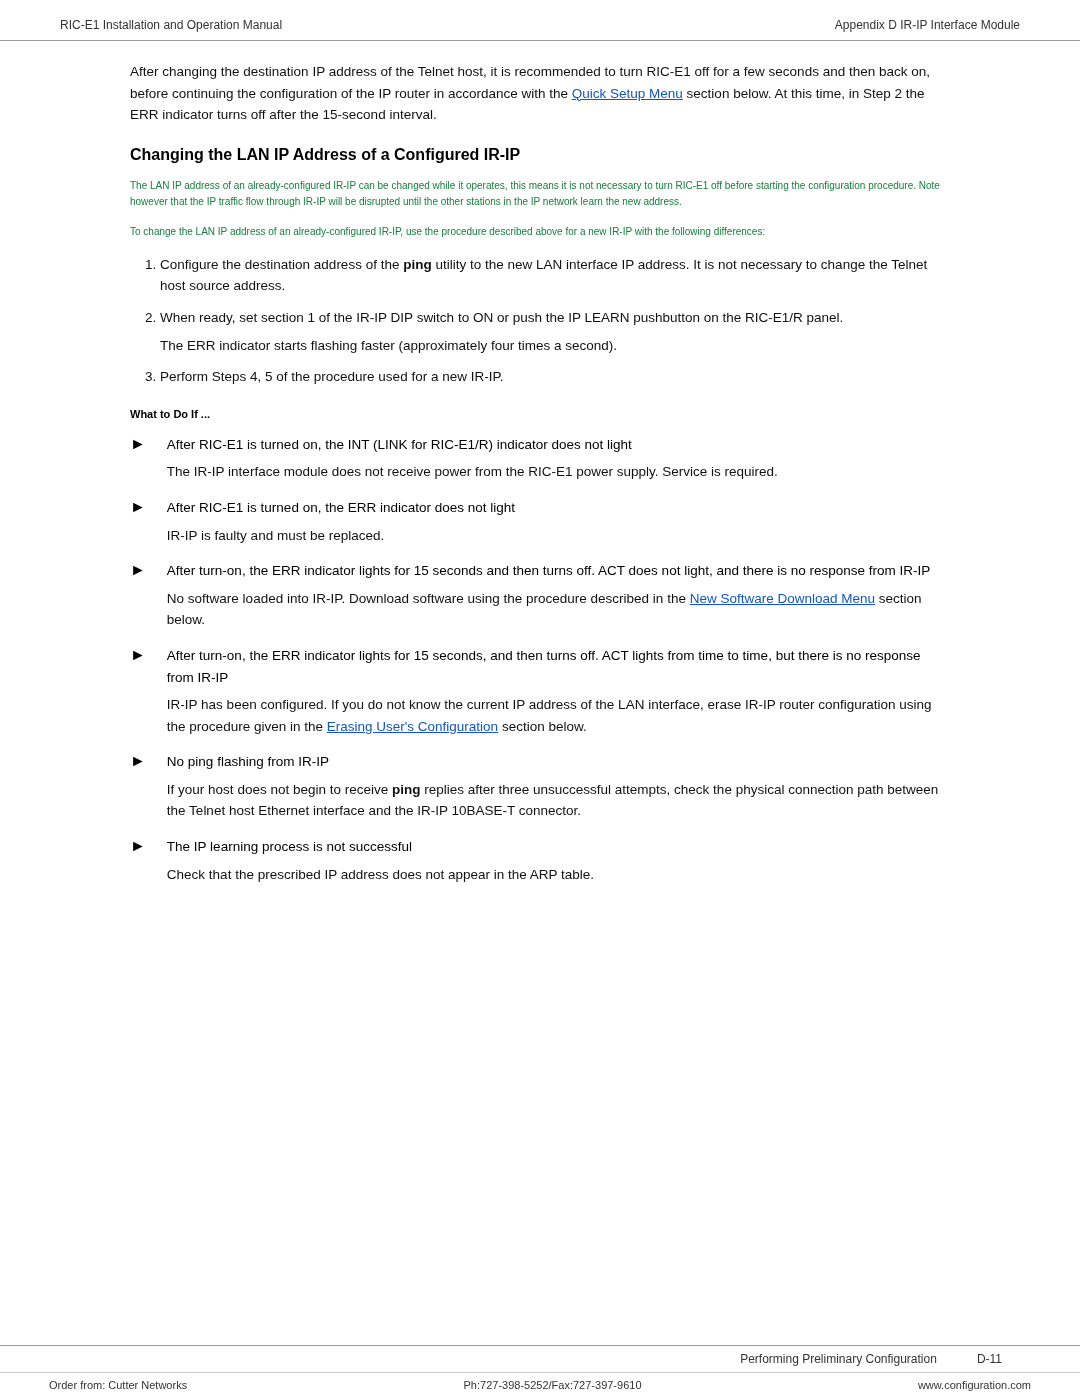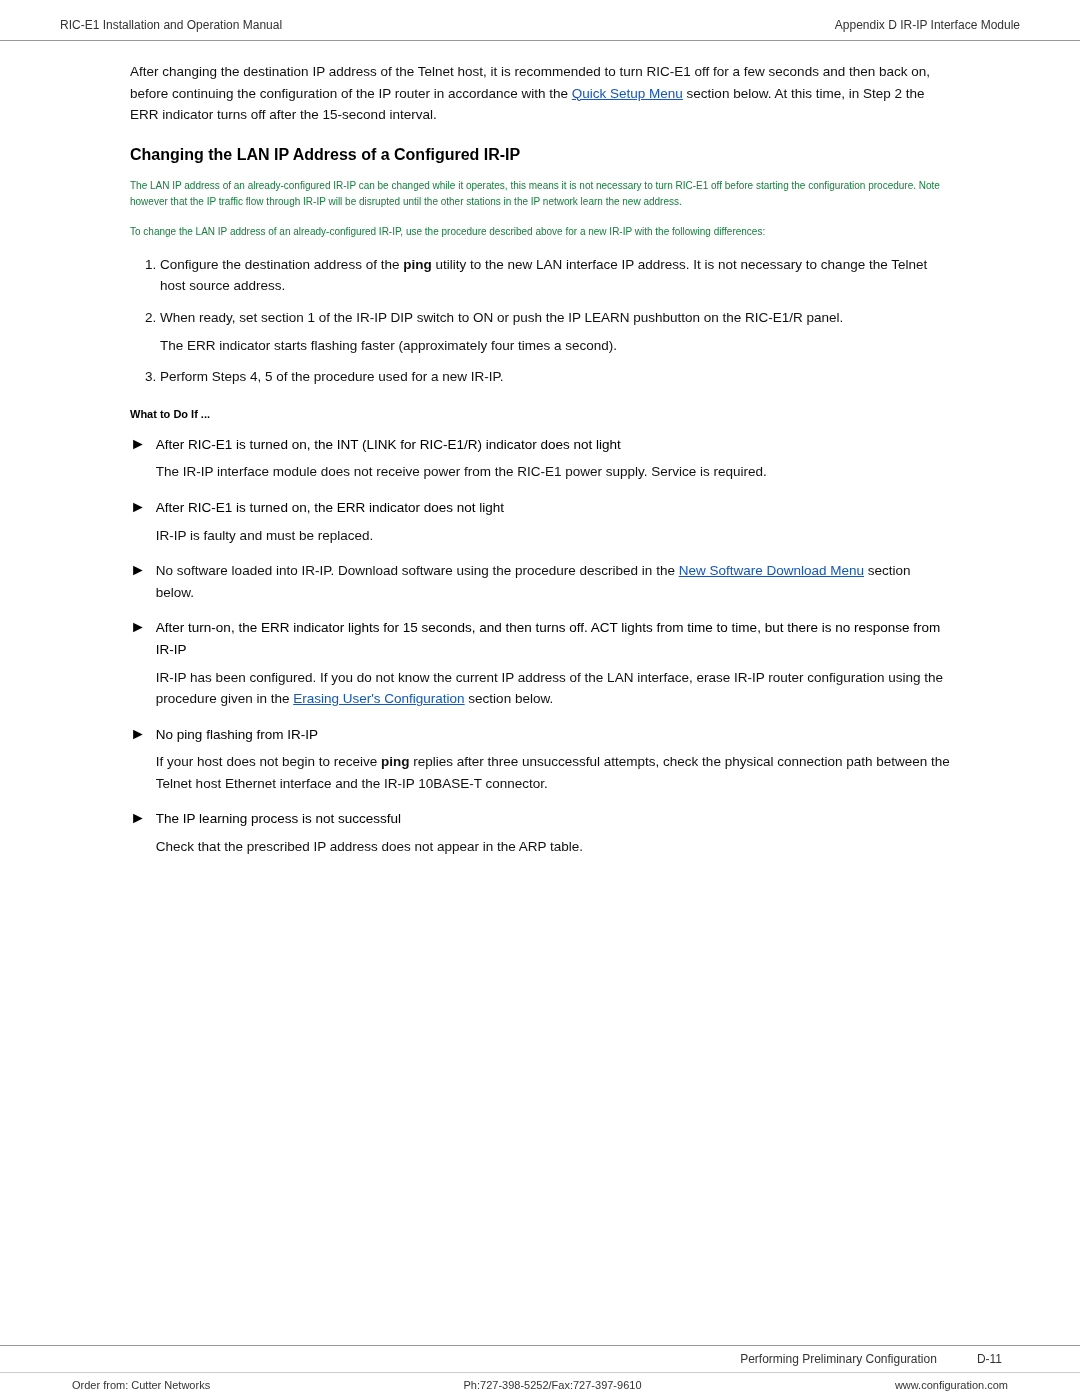--- a/index.html
+++ b/index.html
@@ -1,18 +1,19 @@
 <!DOCTYPE html>
 <html><head>
   <meta charset="utf-8">
   <style>
     * {
       margin: 0;
       padding: 0;
       box-sizing: border-box;
+      gap: 11px;
     }
 
     body {
       width: 1080px;
       min-height: 1397px;
       background: #ffffff;
       font-family: Arial, Helvetica, sans-serif;
       font-size: 14px;
       color: #000000;
       position: relative;
@@ -132,21 +133,21 @@
       justify-content: flex-end;
       padding: 6px 78px;
       border-top: 1px solid #999;
       font-size: 12px;
       color: #333;
     }
 
     .footer-bottom {
       display: flex;
       justify-content: space-between;
-      padding: 6px 72px;
+      padding: 6px 49px;
       border-top: 1px solid #ccc;
       font-size: 11px;
       color: #333;
     }
 
     .footer-page-info {
       display: flex;
       gap: 40px;
     }
   </style>
@@ -205,20 +206,21 @@
     <span class="bullet-arrow">►</span>
     <div class="bullet-content">
       <div class="bullet-title">After RIC-E1 is turned on, the ERR indicator does not light</div>
       <div class="bullet-body">IR-IP is faulty and must be replaced.</div>
     </div>
   </div>
 
   <div class="bullet-item">
     <span class="bullet-arrow">►</span>
     <div class="bullet-content">
+      <div class="bullet-title">After turn-on, the ERR indicator lights for 15 seconds and then turns off. ACT does not light, and there is no response from IR-IP</div>
       <div class="bullet-body">No software loaded into IR-IP. Download software using the procedure described in the <a class="link-text">New Software Download Menu</a> section below.</div>
     </div>
   </div>
 
   <div class="bullet-item">
     <span class="bullet-arrow">►</span>
     <div class="bullet-content">
       <div class="bullet-title">After turn-on, the ERR indicator lights for 15 seconds, and then turns off. ACT lights from time to time, but there is no response from IR-IP</div>
       <div class="bullet-body">IR-IP has been configured. If you do not know the current IP address of the LAN interface, erase IR-IP router configuration using the procedure given in the <a class="link-text">Erasing User's Configuration</a> section below.</div>
     </div>

